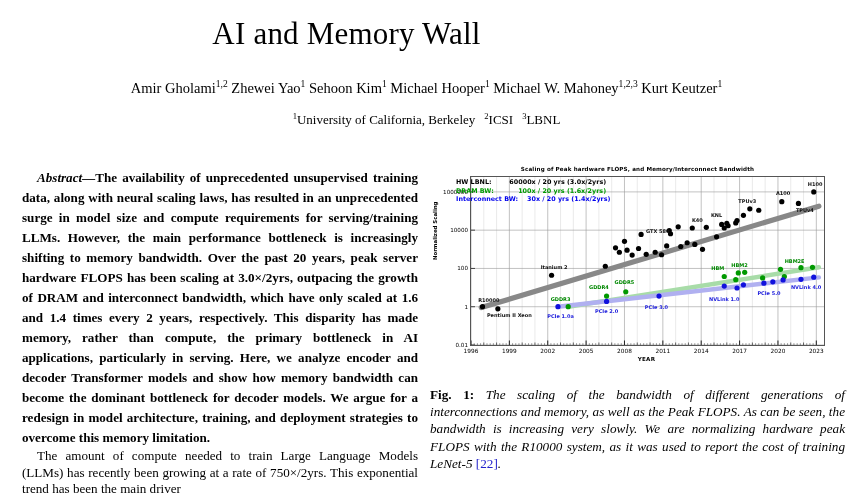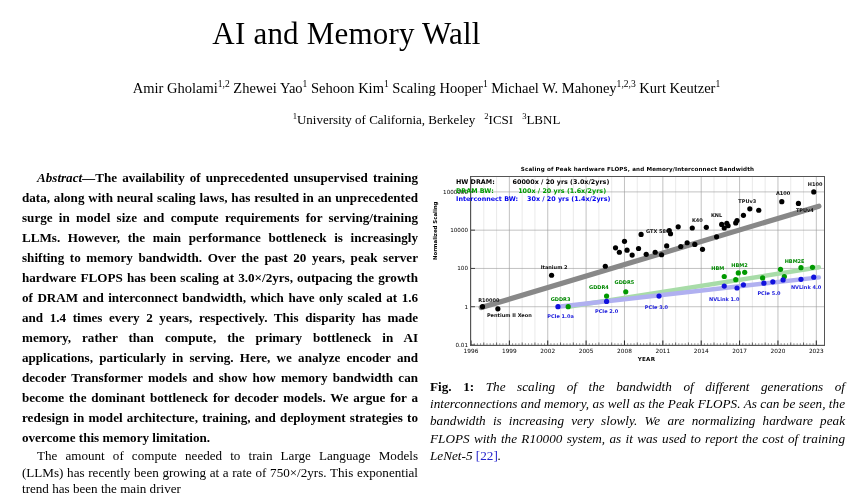--- a/index.html
+++ b/index.html
@@ -173,37 +173,37 @@
     white-space: nowrap;
     transform: translate(-50%, -50%);
   }
   .pl-black { color: #111111; }
   .pl-green { color: #008800; }
   .pl-blue  { color: #2222dd; }
 
   #figure-caption {
     position: absolute;
     left: 0;
-    top: 212px;
+    top: 220px;
     width: 415px;
     font-size: 13.2px;
     line-height: 17.2px;
     text-align: justify;
     font-style: italic;
     margin: 0;
   }
   #figure-caption .capnum { font-style: normal; font-weight: bold; }
   #figure-caption .citeref { color: #2222cc; font-style: normal; }
 </style>
 </head>
 <body>
 
 <div id="paper-title">AI and Memory Wall</div>
 
-<div id="author-line"><span>Amir Gholami</span><sup>1,2</sup> <span>Zhewei Yao</span><sup>1</sup> <span>Sehoon Kim</span><sup>1</sup> <span>Scaling Hooper</span><sup>1</sup> <span>Michael W. Mahoney</span><sup>1,2,3</sup> <span>Kurt Keutzer</span><sup>1</sup></div>
+<div id="author-line"><span>Amir Gholami</span><sup>1,2</sup> <span>Zhewei Yao</span><sup>1</sup> <span>Sehoon Kim</span><sup>1</sup> <span>Michael Hooper</span><sup>1</sup> <span>Michael W. Mahoney</span><sup>1,2,3</sup> <span>Kurt Keutzer</span><sup>1</sup></div>
 
 <div id="affiliation-line"><sup>1</sup><span>University of California, Berkeley</span><span class="aff-gap"></span><sup>2</sup><span>ICSI</span><span class="aff-gap"></span><sup>3</sup><span>LBNL</span></div>
 
 <div id="left-column">
   <p id="abstract-para"><span id="abstract-label">Abstract</span><span id="abstract-dash">—</span><span id="abstract-text">The availability of unprecedented unsupervised training data, along with neural scaling laws, has resulted in an unprecedented surge in model size and compute requirements for serving/training LLMs. However, the main performance bottleneck is increasingly shifting to memory bandwidth. Over the past 20 years, peak server hardware FLOPS has been scaling at 3.0×/2yrs, outpacing the growth of DRAM and interconnect bandwidth, which have only scaled at 1.6 and 1.4 times every 2 years, respectively. This disparity has made memory, rather than compute, the primary bottleneck in AI applications, particularly in serving. Here, we analyze encoder and decoder Transformer models and show how memory bandwidth can become the dominant bottleneck for decoder models. We argue for a redesign in model architecture, training, and deployment strategies to overcome this memory limitation.</span></p>
 
 
   <p id="intro-para">The amount of compute needed to train Large Language Models (LLMs) has recently been growing at a rate of 750×/2yrs. This exponential trend has been the main driver</p>
 </div>
 
@@ -461,19 +461,19 @@
         <div class="xlabel-tick" style="left: 76.7391px;">2002</div>
         <div class="xlabel-tick" style="left: 115.109px;">2005</div>
         <div class="xlabel-tick" style="left: 153.478px;">2008</div>
         <div class="xlabel-tick" style="left: 191.848px;">2011</div>
         <div class="xlabel-tick" style="left: 230.217px;">2014</div>
         <div class="xlabel-tick" style="left: 268.587px;">2017</div>
         <div class="xlabel-tick" style="left: 306.957px;">2020</div>
         <div class="xlabel-tick" style="left: 345.326px;">2023</div>
       </div>
 
-    <div id="legend-box"><div class="lg-flops"><span>HW DRAM:        </span><span>60000x / 20 yrs (3.0x/2yrs)</span></div><div class="lg-dram"><span>DRAM BW:         </span><span>  100x / 20 yrs (1.6x/2yrs)</span></div><div class="lg-inter"><span>Interconnect BW: </span><span>   30x / 20 yrs (1.4x/2yrs)</span></div></div>
+    <div id="legend-box"><div class="lg-flops"><span>HW LBNL:        </span><span>60000x / 20 yrs (3.0x/2yrs)</span></div><div class="lg-dram"><span>DRAM BW:         </span><span>  100x / 20 yrs (1.6x/2yrs)</span></div><div class="lg-inter"><span>Interconnect BW: </span><span>   30x / 20 yrs (1.4x/2yrs)</span></div></div>
 
   </div>
 
   <p id="figure-caption"><span class="capnum">Fig. 1:</span> <span>The scaling of the bandwidth of different generations of interconnections and memory, as well as the Peak FLOPS. As can be seen, the bandwidth is increasing very slowly. We are normalizing hardware peak FLOPS with the R10000 system, as it was used to report the cost of training LeNet-5 </span><span class="citeref">[22]</span><span>.</span></p>
 
 </div>
 
 </body></html>

